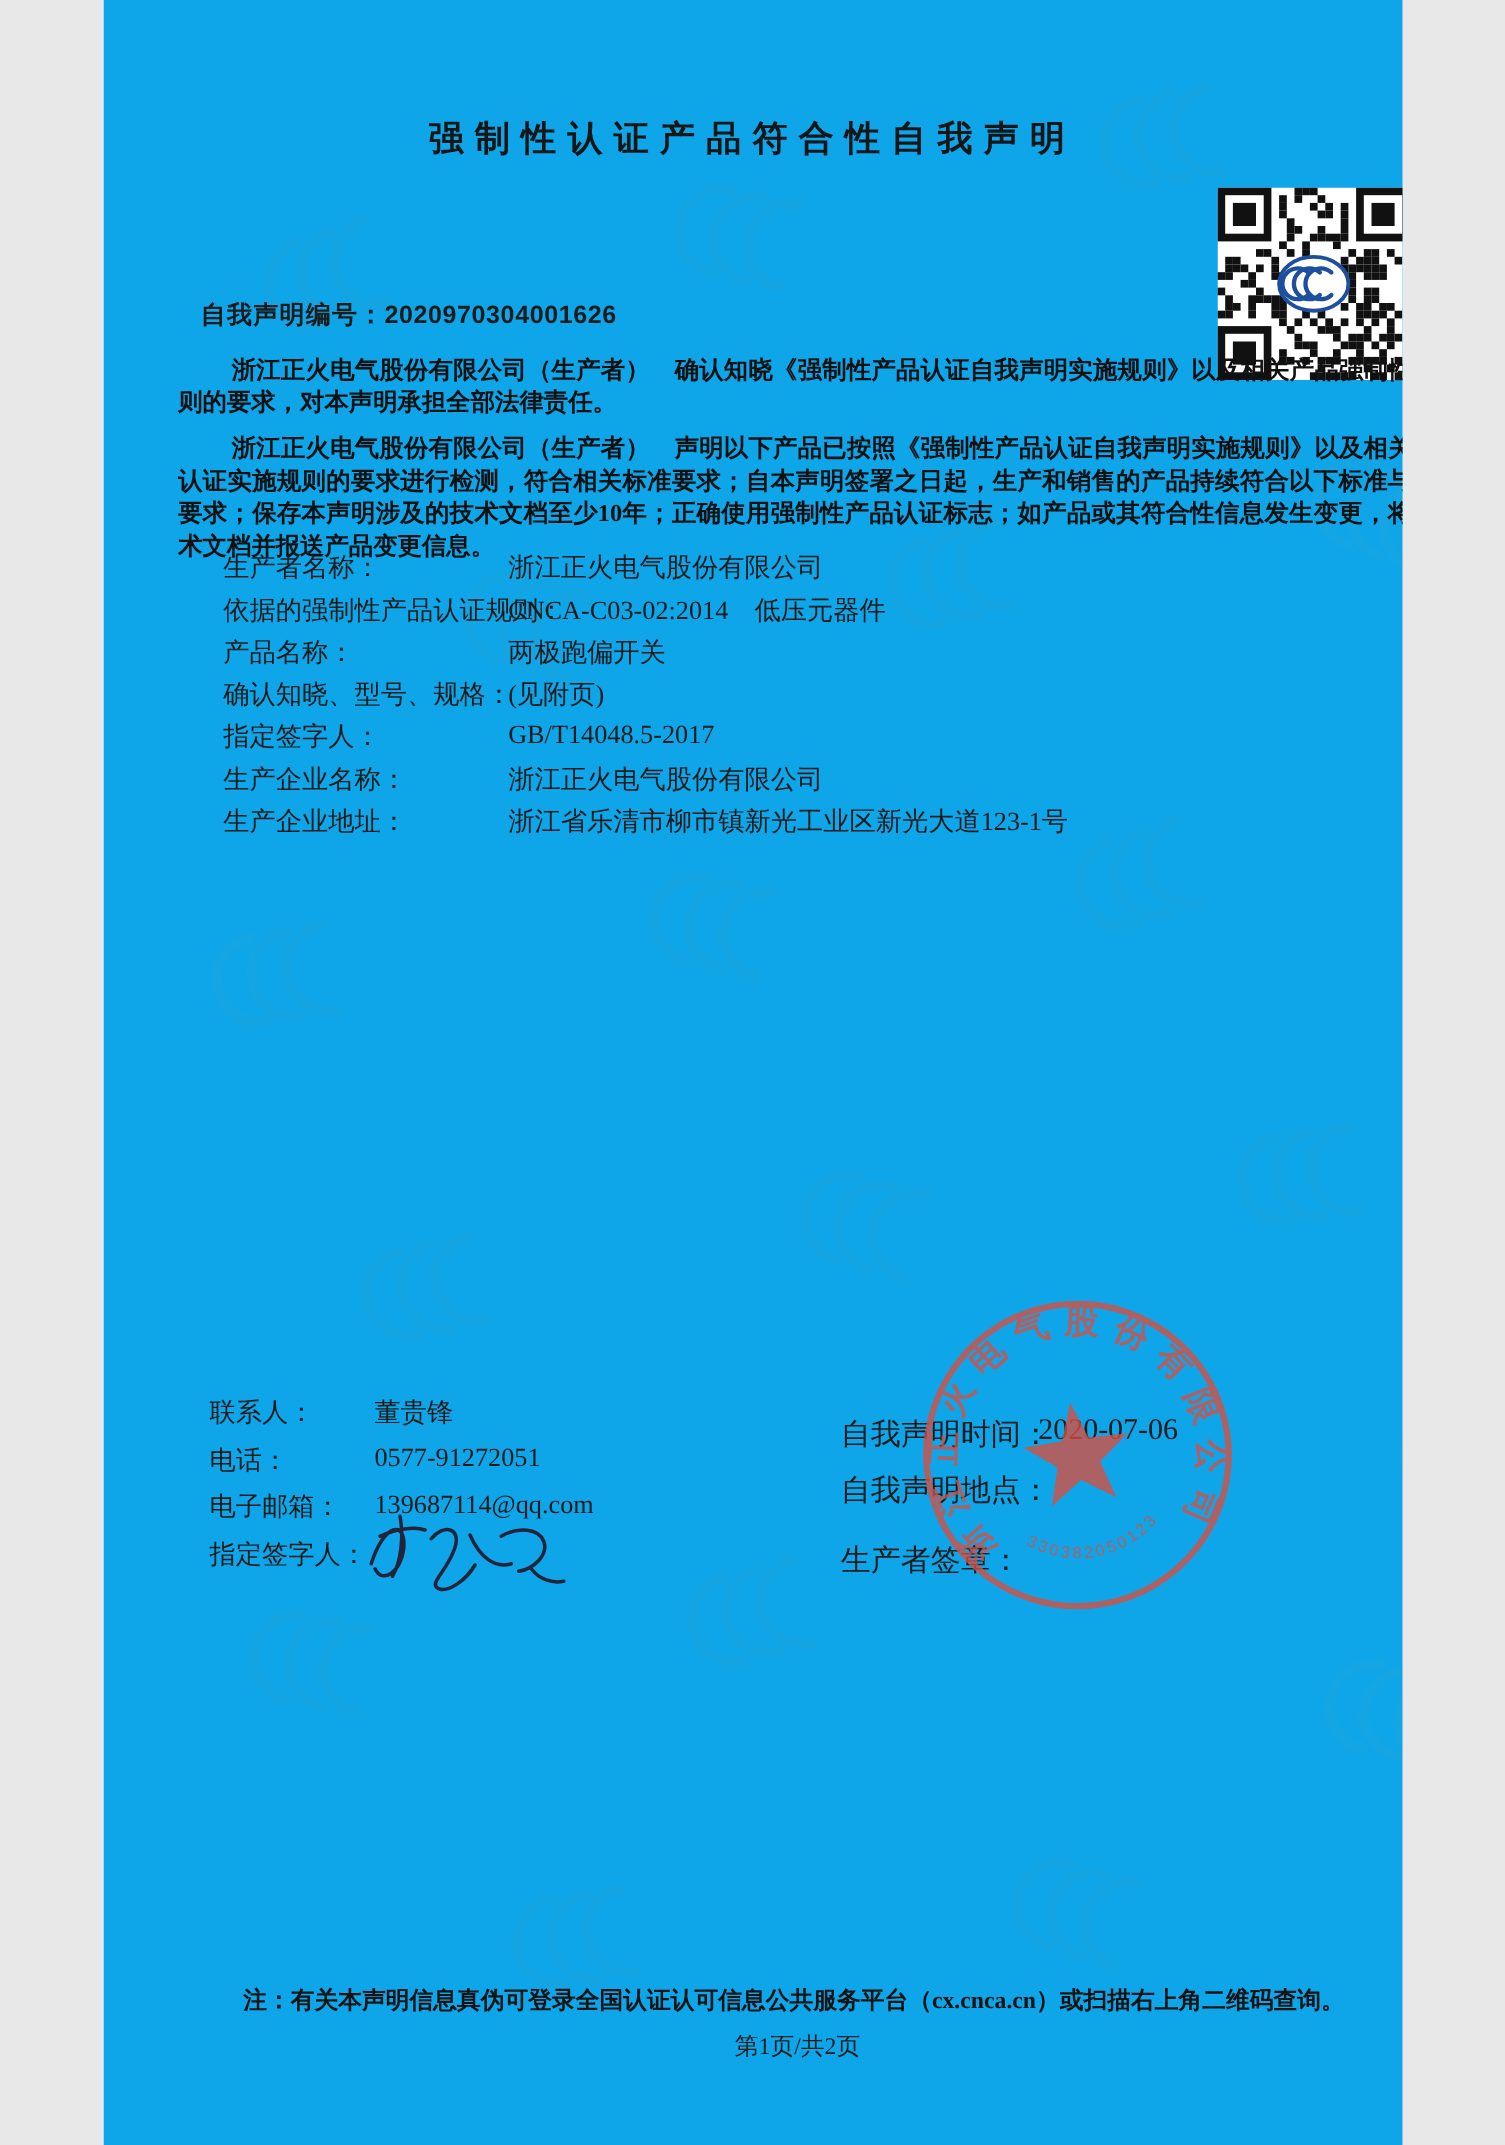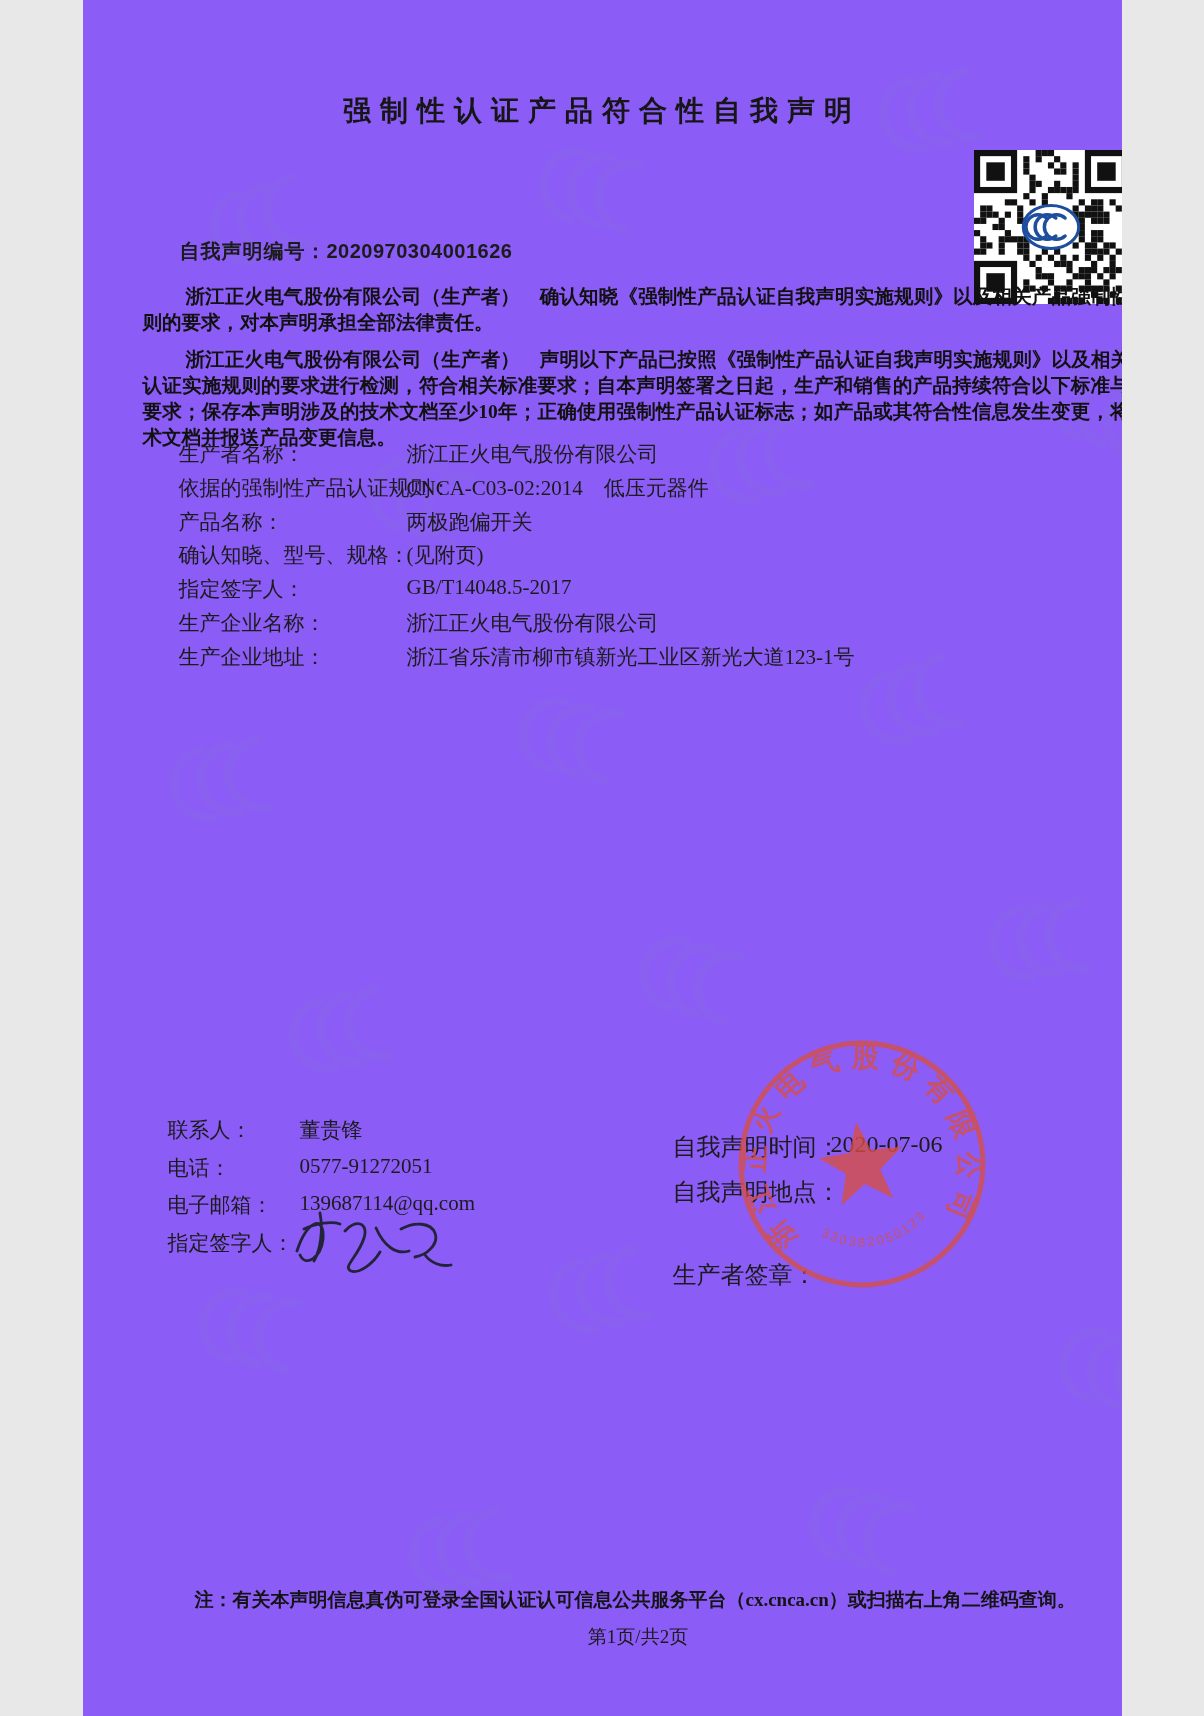--- a/index.html
+++ b/index.html
@@ -1,45 +1,45 @@
 <!DOCTYPE html>
 <html><head>
 <meta charset="utf-8">
 <style>
   html,body{margin:0;padding:0;background:#e8e8e8;}
   .page{
-    position:relative;width:1039px;height:1716px;background:#8b5cf6;
+    position:relative;width:1039px;height:1716px;background:#0ea5e9;
     margin:0 auto;overflow:hidden;
     font-family:"Liberation Serif","DejaVu Serif",serif;color:#1b1b1b;
   }
   .wm-layer{position:absolute;inset:0;pointer-events:none;}
   .wm-layer svg{position:absolute;opacity:0.055;}
   .title{
     position:absolute;top:92px;left:0;width:100%;text-align:center;
     font-size:28px;font-weight:bold;letter-spacing:9px;color:#161616;
   }
   .qr-wrap{position:absolute;top:150px;left:891px;width:154px;height:154px;}
-  .decl-no{position:absolute;top:238px;left:97px;font-size:20px;font-weight:bold;letter-spacing:1px;}
+  .decl-no{position:absolute;top:238px;left:78px;font-size:20px;font-weight:bold;letter-spacing:1px;}
   .decl-no .num{font-family:"Liberation Sans","DejaVu Sans",sans-serif;font-weight:bold;letter-spacing:0.5px;}
   .paras{position:absolute;top:284px;left:60px;width:1086px;}
   .paras p{
     margin:0 0 11px 0;font-size:19.5px;line-height:26px;font-weight:bold;
     text-align:justify;text-indent:2.2em;color:#111;
   }
   .fields{position:absolute;top:440px;left:96px;width:1040px;}
   .frow{display:flex;height:33.8px;align-items:flex-start;font-size:21px;}
   .flabel{width:228px;flex:0 0 228px;white-space:nowrap;}
   .fvalue{margin-left:0;white-space:nowrap;}
   .contact{position:absolute;top:1116px;left:85px;width:420px;}
   .crow{display:flex;height:37.5px;font-size:21px;align-items:flex-start;}
   .clabel{width:132px;flex:0 0 132px;white-space:nowrap;}
   .meta{position:absolute;top:1131px;left:590px;width:480px;}
   .mrow{display:flex;font-size:24px;margin-bottom:13px;}
   .mlabel{width:158px;flex:0 0 158px;white-space:nowrap;}
-  .mrow.sign{margin-top:51px;}
+  .mrow.sign{margin-top:24px;}
   .sig{position:absolute;top:1205px;left:200px;width:200px;height:80px;}
   .stamp{position:absolute;top:1033px;left:648px;width:262px;height:262px;opacity:0.78;}
   .footer-note{
     position:absolute;top:1587px;left:112px;width:1000px;
     font-size:19px;font-weight:bold;color:#141414;
   }
   .page-num{position:absolute;top:1624px;left:0;width:100%;text-align:center;font-size:19px;padding-left:36px;}
 </style>
 </head>
 <body>

